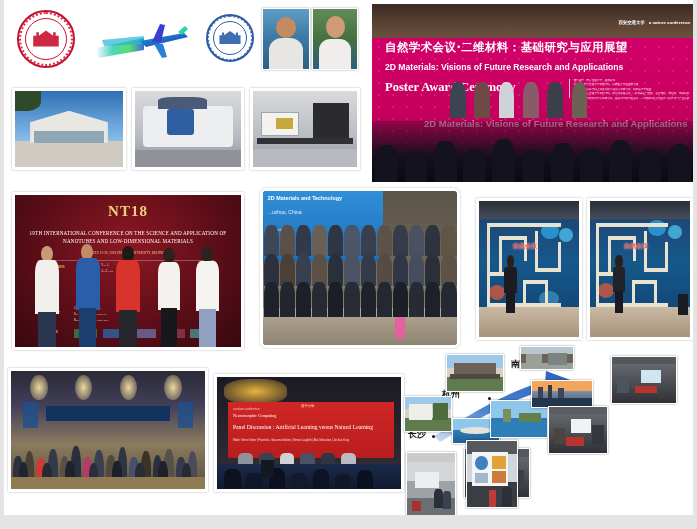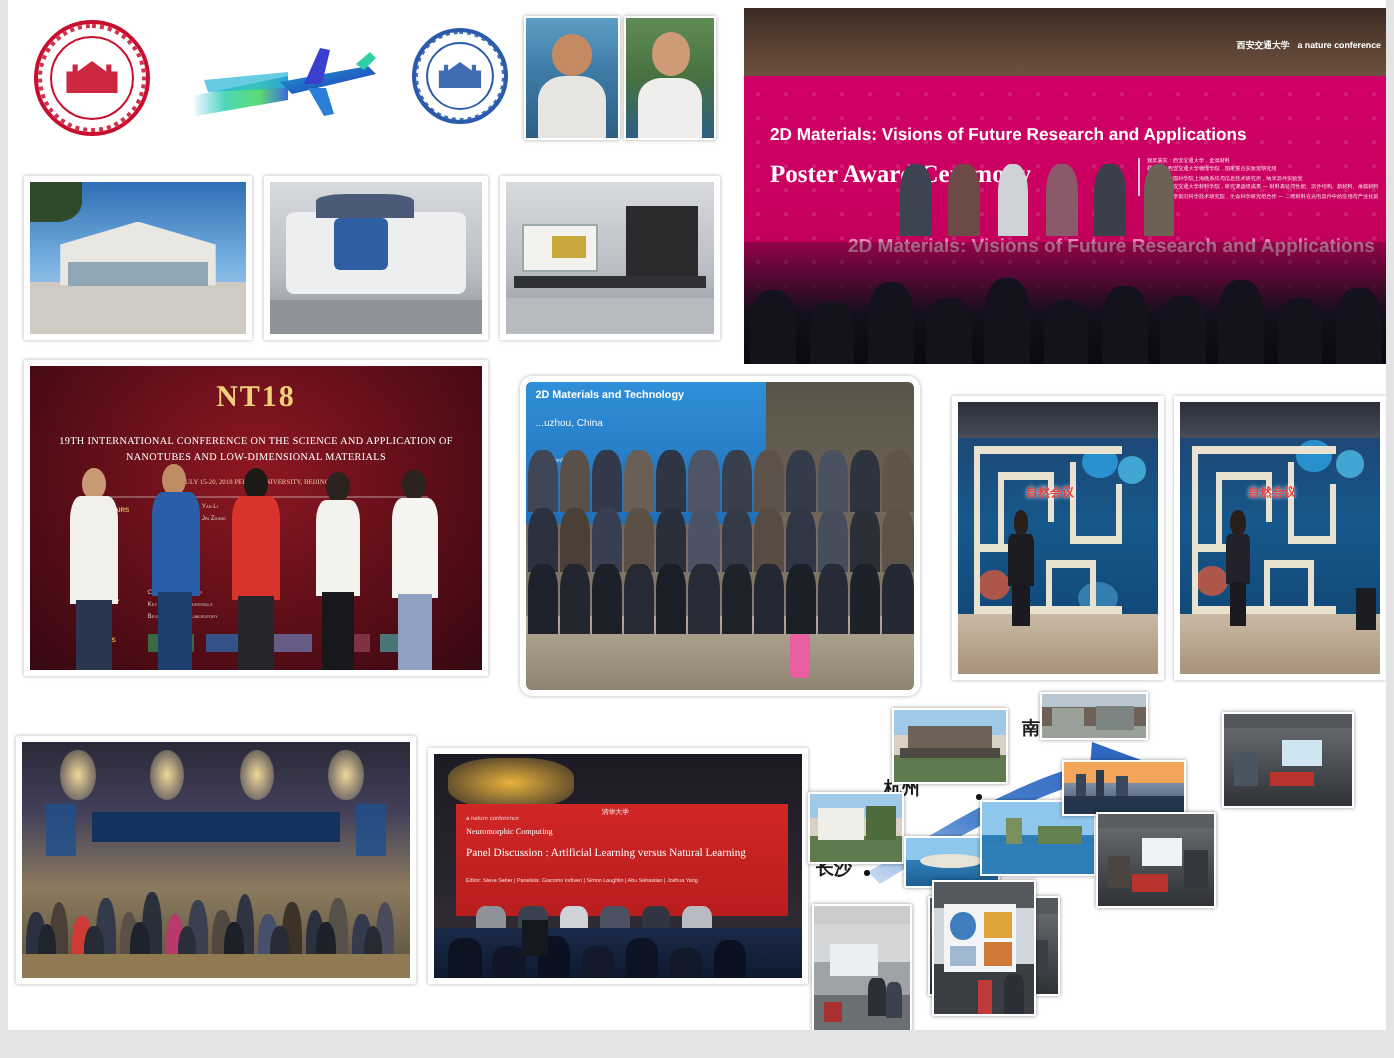--- a/index.html
+++ b/index.html
@@ -177,20 +177,21 @@
 
   <div class="ph" style="left:368px;top:4px;width:325px;height:178px;">
     <div class="banner">
       <div class="banner-top"></div>
 
       <div class="b-logos">
         <span>西安交通大学</span>
         <span>a nature conference</span>
       </div>
 
+      <div class="b-cn">自然学术会议·二维材料：基础研究与应用展望</div>
       <div class="b-en">2D Materials: Visions of Future Research and Applications</div>
       <div class="b-aw">Poster Award Ceremony</div>
       <div class="b-div"></div>
       <div class="b-small">
         <div>颁奖嘉宾：西安交通大学，金属材料</div>
         <div>获奖者：西安交通大学物理学院，国家重点实验室研究组</div>
         <div>获奖者：中国科学院上海微系统与信息技术研究所，纳米器件实验室</div>
         <div>获奖者：西安交通大学材料学院，研究课题组成果 — 材料表征与性能、器件结构、新材料、薄膜材料</div>
         <div>西安交通大学前沿科学技术研究院，生命科学研究组合作 — 二维材料在光电器件中的应用与产业化前景</div>
       </div>
@@ -215,21 +216,21 @@
         <i style="left:46%;height:60%;"></i>
         <i style="left:55%;height:74%;"></i>
         <i style="left:64%;height:64%;"></i>
         <i style="left:73%;height:78%;"></i>
         <i style="left:82%;height:62%;"></i>
         <i style="left:91%;height:72%;"></i>
       </div>
     </div>
   </div>
 
-  <div class="ph bordered" style="left:8px;top:180px;width:232px;height:158px;">
+  <div class="ph bordered" style="left:8px;top:192px;width:232px;height:158px;">
     <div class="nt">
       <div class="nt-logo">NT18</div>
       <div class="nt-t1">19TH INTERNATIONAL CONFERENCE ON THE SCIENCE AND APPLICATION OF NANOTUBES AND LOW-DIMENSIONAL MATERIALS</div>
       <div class="nt-t2">JULY 15-20, 2018    PEKING UNIVERSITY, BEIJING</div>
       <div class="nt-rule"></div>
       <div class="nt-lbl" style="left:14%;top:46%;">CO-CHAIRS</div>
       <div class="nt-lbl" style="left:38%;top:45%;color:#d8cfc4;font-weight:normal;">Yan Li</div>
       <div class="nt-lbl" style="left:38%;top:49%;color:#d8cfc4;font-weight:normal;">Jin Zhang</div>
       <div class="nt-lbl" style="left:9%;top:76%;">ORGANIZED BY</div>
       <div class="nt-lbl" style="left:26%;top:73%;color:#cfc6bb;font-weight:normal;">College of Chemistry</div>

